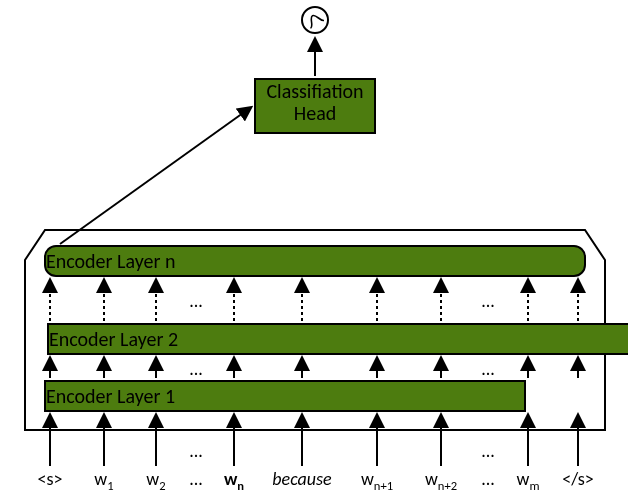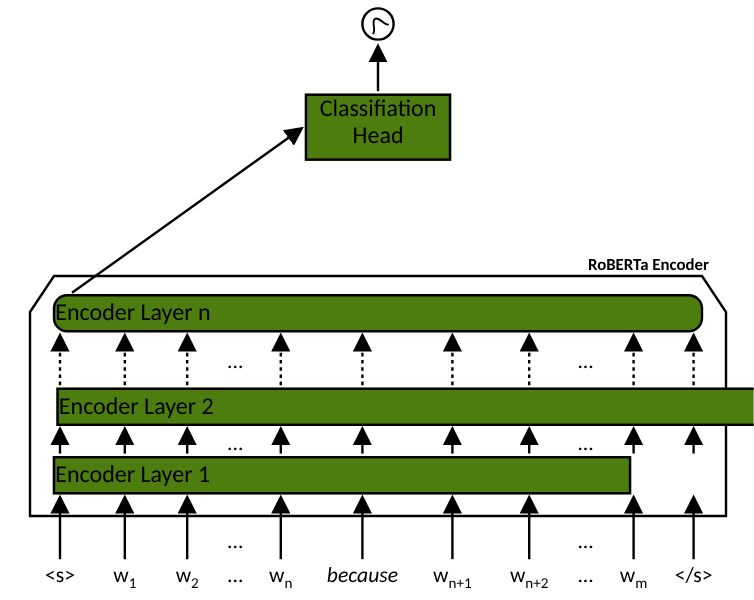--- a/index.html
+++ b/index.html
@@ -62,39 +62,38 @@
     <svg width="18" height="18" viewBox="0 0 18 18">
       <path d="M1 14 C5 14 5 4 9 4 C13 4 13 14 17 14" stroke="#000" stroke-width="1.6" fill="none" transform="rotate(-30 9 9)"></path>
     </svg>
   </div>
 
   <div class="box head-box" style="left:254px; top:78px; width:122px; height:56px; flex-direction:column;">
     <div>Classifiation</div>
     <div>Head</div>
   </div>
 
-  <div class="encoder-label" style="left:490px; top:212px;">RoBERTa Encoder</div>
 
   <svg class="arrows" width="628" height="500">
     <polygon points="25,260 45,230 585,230 605,260 605,430 25,430" fill="none" stroke="#000" stroke-width="2"></polygon>
   </svg>
 
   <div class="box layer-box" style="left:44px; top:245px; width:542px; height:32px;border-radius:12px;">Encoder Layer n</div>
   <div class="box layer-box" style="left:47px; top:323px; width:617px; height:32px;">Encoder Layer 2</div>
   <div class="box layer-box" style="left:44px; top:380px; width:482px; height:32px;">Encoder Layer 1</div>
 
   <div class="token" style="left:30px; top:468px; width:40px;">&lt;s&gt;</div>
   <div class="token" style="left:84px; top:468px; width:40px;">
     <span>w</span><span class="sub">1</span>
   </div>
   <div class="token" style="left:136px; top:468px; width:40px;">
     <span>w</span><span class="sub">2</span>
   </div>
   <div class="ellipsis" style="left:184px; top:468px; width:24px;">...</div>
-  <div class="token" style="left:214px; top:468px; width:40px;">
+  <div class="token" style="left:214px; top:468px; width:40px;font-weight:bold;">
     <span>w</span><span class="sub">n</span>
   </div>
   <div class="token italic" style="left:262px; top:468px; width:80px;">because</div>
   <div class="token" style="left:352px; top:468px; width:50px;">
     <span>w</span><span class="sub">n+1</span>
   </div>
   <div class="token" style="left:416px; top:468px; width:50px;">
     <span>w</span><span class="sub">n+2</span>
   </div>
   <div class="ellipsis" style="left:476px; top:468px; width:24px;">...</div>

